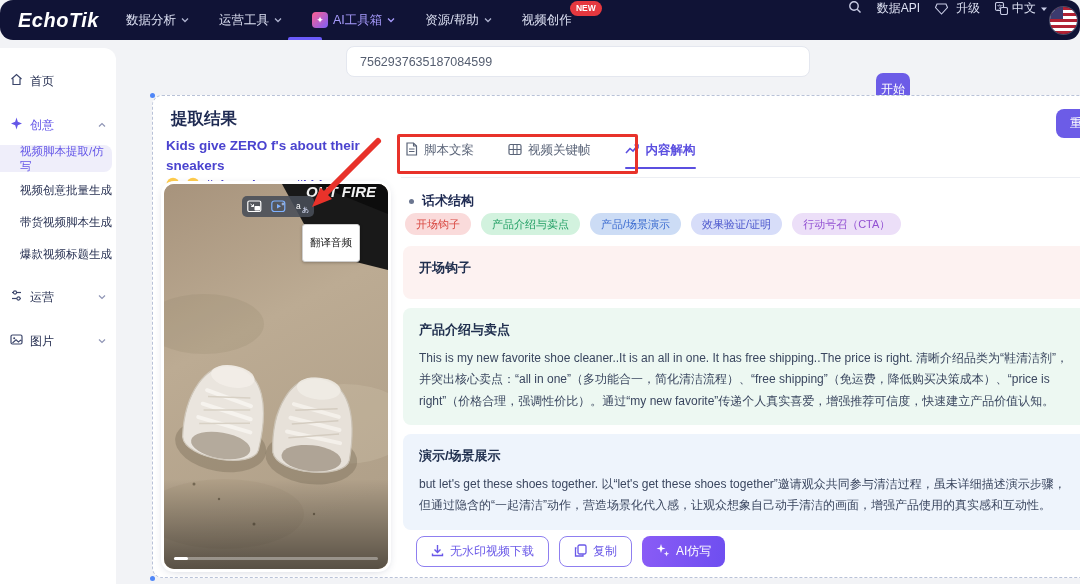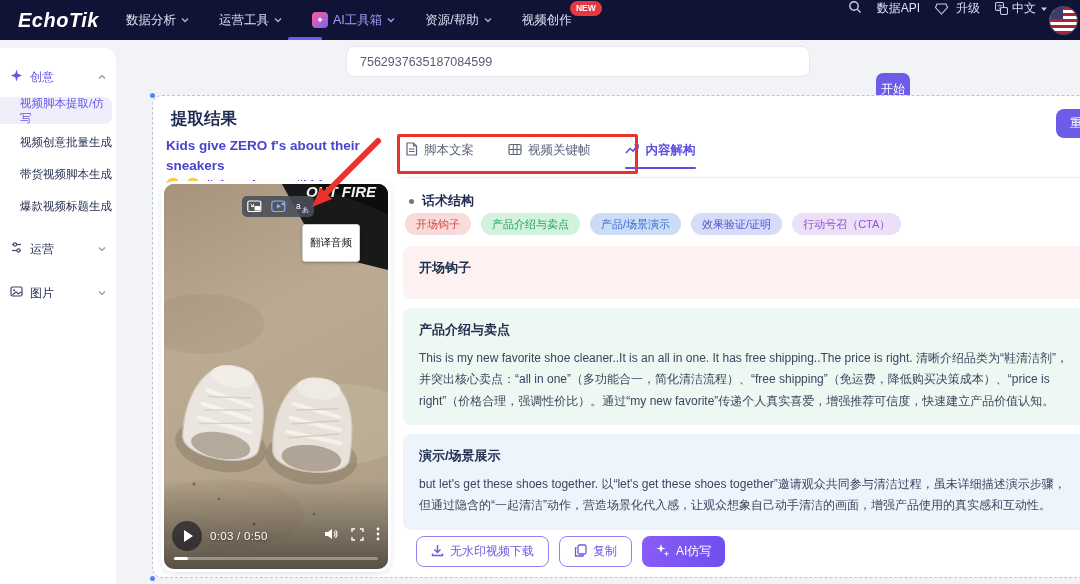--- a/index.html
+++ b/index.html
@@ -1,21 +1,21 @@
 <!DOCTYPE html>
 <html><head>
 <meta charset="utf-8">
 <style>
   * { margin:0; padding:0; box-sizing:border-box; }
   html,body { width:1080px; height:584px; overflow:hidden; }
   body { font-family:"Liberation Sans","DejaVu Sans",sans-serif; background:#f2f3f6; position:relative; }
   #app { position:absolute; inset:0; width:1080px; height:584px; overflow:hidden; }
 
   
-  .navbar { position:absolute; left:0; top:0; width:1080px; height:40px; background:#101336; display:flex; align-items:center; z-index:60; }
+  .navbar { position:absolute; left:0; top:0; width:1080px; height:40px; background:#101336; display:flex; align-items:center; z-index:60;border-radius:13px; }
   .logo { font-style:italic; font-weight:800; font-size:20px; color:#fff; letter-spacing:.5px; margin-left:18px; width:100px; }
   .nav-items { display:flex; align-items:center; gap:30px; margin-left:8px; }
   .nav-item { display:flex; align-items:center; gap:5px; font-size:12.5px; color:#dde1f3; cursor:pointer; position:relative; }
   .nav-item.active { color:#a79bfc; }
   .ai-ic { width:16px; height:16px; border-radius:4px; background:linear-gradient(135deg,#ff5f8f,#7b5ffa); display:inline-flex; align-items:center; justify-content:center; color:#fff; font-size:9px; }
   .chev { width:8px; height:8px; display:inline-block; }
   .chev svg { display:block; }
   .nav-underline { position:absolute; left:288px; bottom:0; width:34px; height:3px; background:#6b5bfa; border-radius:2px 2px 0 0; }
   .badge-new { position:absolute; top:-11px; right:-30px; background:#e5383f; color:#fff; font-size:8.5px; font-weight:700; padding:2.5px 6px; border-radius:9px; }
   .nav-right { position:absolute; right:32px; top:0; height:40px; display:flex; align-items:flex-start; gap:15px; color:#dde1f3; font-size:12px; }
@@ -167,20 +167,26 @@
             <svg width="8" height="8" viewBox="0 0 8 8">
               <polygon points="1,2.5 7,2.5 4,6" fill="#c9cde6"></polygon>
             </svg>
           </span>
       </span>
     </div>
     <div class="avatar"></div>
   </div>
 
   <div class="sidebar">
+    <div class="side-item" style="margin-top:18px;">
+      <span><svg width="13" height="13" viewBox="0 0 13 13">
+            <path d="M1.5 6 L6.5 1.5 L11.5 6 M3 5.5 V11.5 H10 V5.5" fill="none" stroke="#3c466b" stroke-width="1.2"></path>
+          </svg></span>
+      <span>首页</span>
+    </div>
     <div class="side-item purple">
       <span><svg width="13" height="13" viewBox="0 0 13 13">
             <path d="M6.5 0.5 L7.8 4.8 L12 6.5 L7.8 8.2 L6.5 12.5 L5.2 8.2 L1 6.5 L5.2 4.8 Z" fill="#6456e8"></path>
           </svg></span>
       <span>创意</span>
       <span class="sp"></span>
       <span class="chev">
           <svg width="8" height="8" viewBox="0 0 8 8">
             <polyline points="1,5.5 4,2.5 7,5.5" fill="none" stroke="#8f95b5" stroke-width="1.2"></polyline>
           </svg>
@@ -305,40 +311,20 @@
           </span>
         <span class="v-tool">
             <svg width="15" height="13" viewBox="0 0 15 13">
               <text x="1" y="8.5" font-size="8.5" fill="#fff">a</text>
               <text x="7" y="11.5" font-size="7" fill="#dfe6ff">あ</text>
             </svg>
           </span>
       </div>
       <div class="v-tooltip">翻译音频</div>
 
-      <div class="v-controls">
-        <div class="play-btn">
-            <div class="play-tri"></div>
-          </div>
-        <div class="v-time">0:03 / 0:50</div>
-        <div class="v-right">
-          <span><svg width="15" height="14" viewBox="0 0 15 14">
-                <polygon points="1,5 4,5 8,2 8,12 4,9 1,9" fill="#fff"></polygon>
-                <path d="M10 4.5 Q12 7 10 9.5 M11.5 3 Q14.5 7 11.5 11" fill="none" stroke="#fff" stroke-width="1.2"></path>
-              </svg></span>
-          <span><svg width="13" height="13" viewBox="0 0 13 13">
-                <path d="M1 4 V1 H4 M9 1 H12 V4 M12 9 V12 H9 M4 12 H1 V9" fill="none" stroke="#fff" stroke-width="1.4"></path>
-              </svg></span>
-          <span><svg width="4" height="14" viewBox="0 0 4 14">
-                <circle cx="2" cy="2" r="1.4" fill="#fff"></circle>
-                <circle cx="2" cy="7" r="1.4" fill="#fff"></circle>
-                <circle cx="2" cy="12" r="1.4" fill="#fff"></circle>
-              </svg></span>
-        </div>
-      </div>
       <div class="v-progress">
           <div class="fill"></div>
         </div>
     </div>
 
     <div class="tabs">
       <div class="tab">
         <span><svg width="13" height="14" viewBox="0 0 13 14">
               <path d="M2 1 H8.5 L11.5 4 V13 H2 Z" fill="none" stroke="#5a6478" stroke-width="1.2"></path>
               <path d="M8.5 1 V4 H11.5" fill="none" stroke="#5a6478" stroke-width="1.1"></path>

